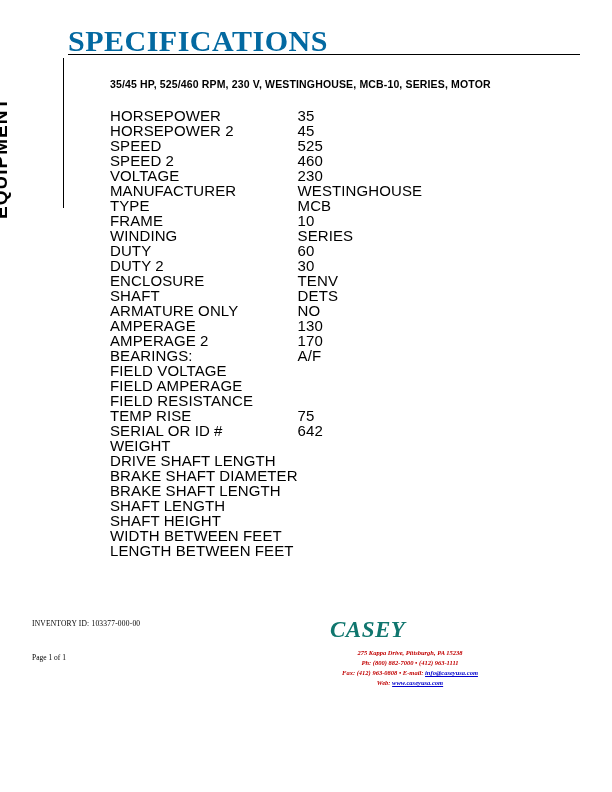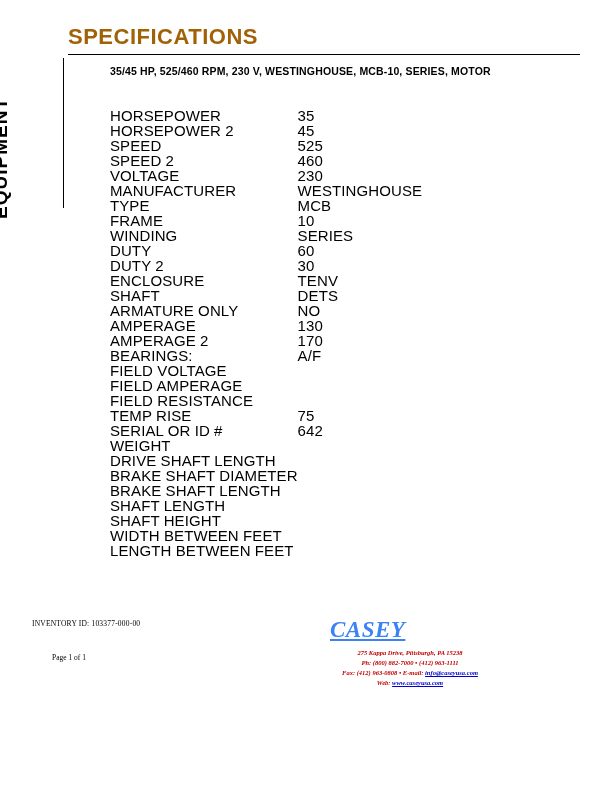--- a/index.html
+++ b/index.html
@@ -14,25 +14,25 @@
     font-family: "Liberation Sans", sans-serif;
     color: #000000;
     overflow: hidden;
   }
 
   
   .doc-title {
     position: absolute;
     left: 68px;
     top: 24px;
-    font-family: Liberation Sans, sans-serif;
-    font-size: 22px;
+    font-family: Liberation Serif, serif;
+    font-size: 30px;
     font-weight: bold;
     letter-spacing: 0.5px;
-    color: #a16207;
+    color: #0369a1;
   }
   .title-rule {
     position: absolute;
     left: 68px;
     top: 54px;
     width: 512px;
     height: 1px;
     background: #000000;
   }
 
@@ -58,21 +58,21 @@
     top: 58px;
     width: 1px;
     height: 150px;
     background: #000000;
   }
 
   
   .subtitle {
     position: absolute;
     left: 110px;
-    top: 65px;
+    top: 78px;
     font-size: 10.5px;
     font-weight: bold;
     letter-spacing: 0.15px;
   }
 
   
   .spec-table {
     position: absolute;
     left: 110px;
     top: 108px;
@@ -106,35 +106,33 @@
     letter-spacing: 0.2px;
   }
 
   
   .page-num {
     position: absolute;
     left: 32px;
     top: 653px;
     font-family: "Liberation Serif", serif;
     font-size: 7.5px;
-    margin-left: 20px;
   }
 
   
   .brand {
     position: absolute;
     left: 330px;
     top: 617px;
     font-family: "Liberation Serif", serif;
     font-size: 23px;
     font-weight: bold;
     font-style: italic;
-    color: #3b82f6;
+    color: #0f766e;
     letter-spacing: 0.5px;
-    text-decoration: underline;
   }
   .brand-lines {
     position: absolute;
     left: 265px;
     top: 648px;
     width: 290px;
     font-family: "Liberation Serif", serif;
     font-size: 6.5px;
     font-style: italic;
     font-weight: bold;

